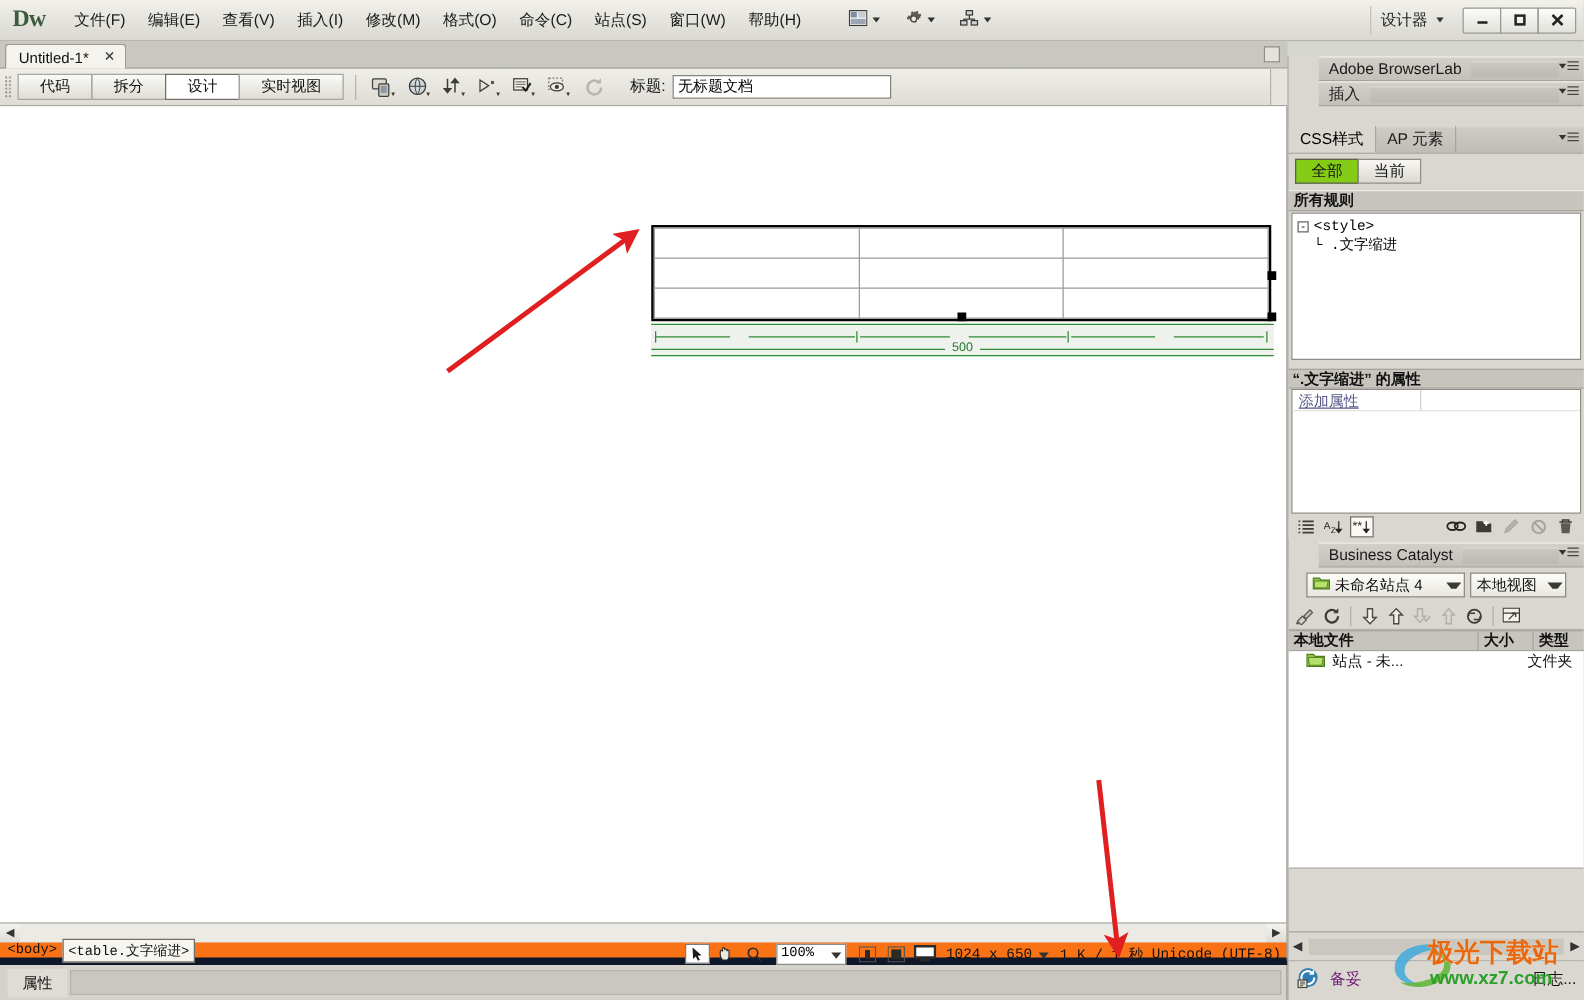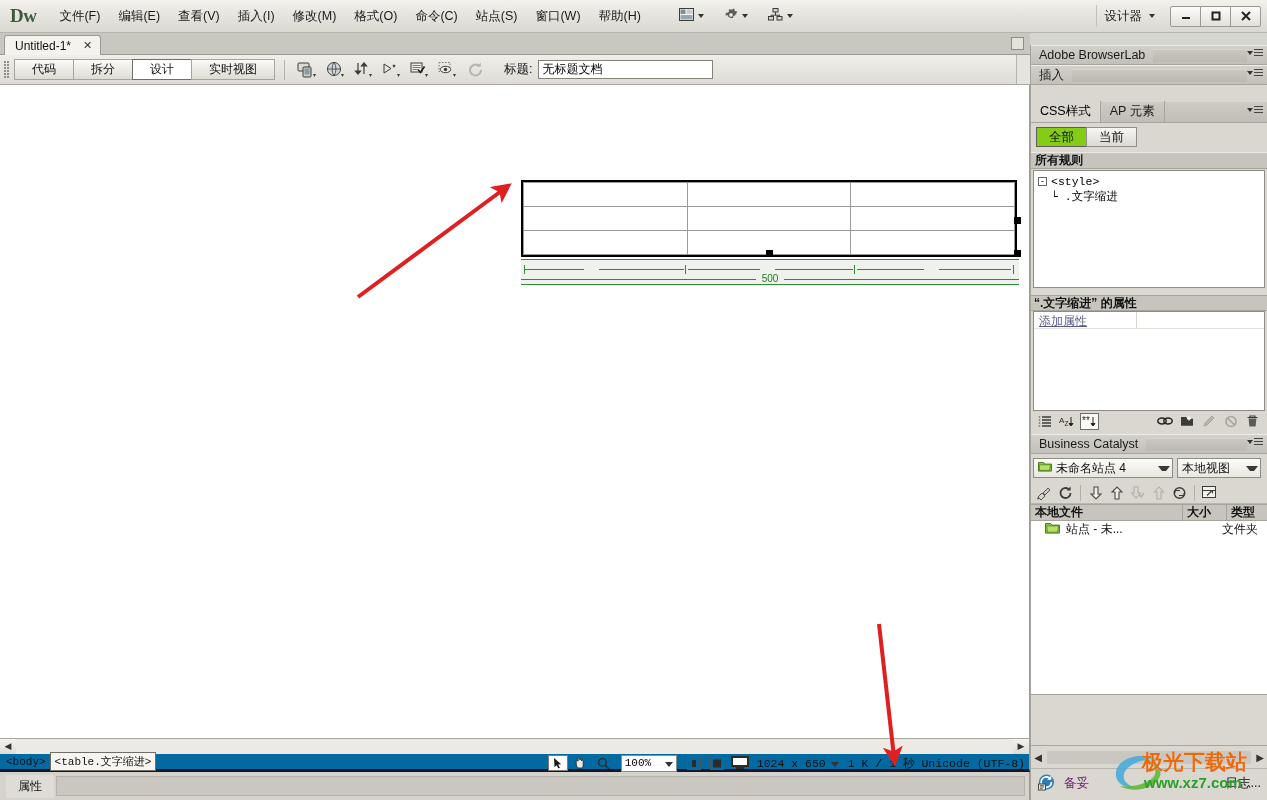--- a/index.html
+++ b/index.html
@@ -168,21 +168,21 @@
   .scroll-arrow {
     width: 16px; height: 15px; display: flex; align-items: center;
     justify-content: center; font-size: 9px; color: #333; cursor: default;
     background: linear-gradient(#f4f3ee, #dddcd5);
   }
   .scroll-arrow.right { margin-left: auto; }
   .scroll-track { flex: 1; height: 15px; background: #eceae4; }
 
   .tagbar {
     position: absolute; left: 0; top: 754px; width: 1030px; height: 18px;
-    background: #0369a1; border-bottom: 3px solid #0f172a;
+    background: #f97316; border-bottom: 6px solid #0f172a;
     border-right: 1px solid #9b9a93;
     display: flex; align-items: center; padding-left: 2px;
   }
   .tagitem {
     font-family: "Liberation Mono", "DejaVu Sans Mono", monospace;
     font-size: 11px; color: #111; padding: 1px 4px; cursor: default;
   }
   .tagitem.selected { border: 1px solid #6f6e68; background: #f6f5f0; }
   .statusright {
     position: absolute; right: 4px; top: 0; height: 18px;
@@ -225,21 +225,21 @@
 
   
   .dock {
     position: absolute; left: 1031px; top: 45px; width: 236px; height: 700px;
     background: #d9d7d0;
   }
   .panel-titlebar {
     height: 20px; background: linear-gradient(#d2d0c9, #c2c0b9);
     border-top: 1px solid #eeece6; border-bottom: 1px solid #a6a49d;
     display: flex; align-items: center; padding-left: 8px;
-    font-size: 12.5px; color: #1a1a1a; cursor: default; position: relative;
+    font-size: 12.5px; color: #1a1a1a; cursor: default; position: relative; margin-left: 24px;
   }
   .panel-title-fill {
     flex: 1; height: 13px; margin: 0 20px 0 8px;
     background: linear-gradient(#c9c7c0, #bbb9b2);
     border-top: 1px solid #d8d6cf;
   }
   .panel-menu {
     position: absolute; right: 4px; top: 3px;
     display: flex; align-items: center; gap: 1px; cursor: default;
   }
@@ -315,21 +315,21 @@
     height: 20px; display: flex; align-items: center;
     padding: 0 5px; gap: 3px; background: #d9d7d0;
   }
   .ptbtn {
     width: 19px; height: 17px; display: flex; align-items: center;
     justify-content: center; cursor: default; border: 1px solid transparent;
   }
   .ptbtn.framed { border: 1px solid #6f6e68; background: #faf9f6; }
   .spacer { flex: 1; }
 
-  .file-sel-row { display: flex; padding: 4px 2px; gap: 4px; }
+  .file-sel-row { display: flex; padding: 4px 14px; gap: 4px; }
   .combo {
     height: 20px; border: 1px solid #8d8c85;
     background: linear-gradient(#fcfcfa, #e9e7e0);
     display: flex; align-items: center; padding: 0 2px 0 4px;
     font-size: 12px; color: #111; cursor: default; position: relative;
   }
   .combo .cdd {
     margin-left: auto; width: 0; height: 0; padding-right: 4px;
     border-left: 4px solid transparent; border-right: 4px solid transparent;
     border-top: 5px solid #3a3a34;

